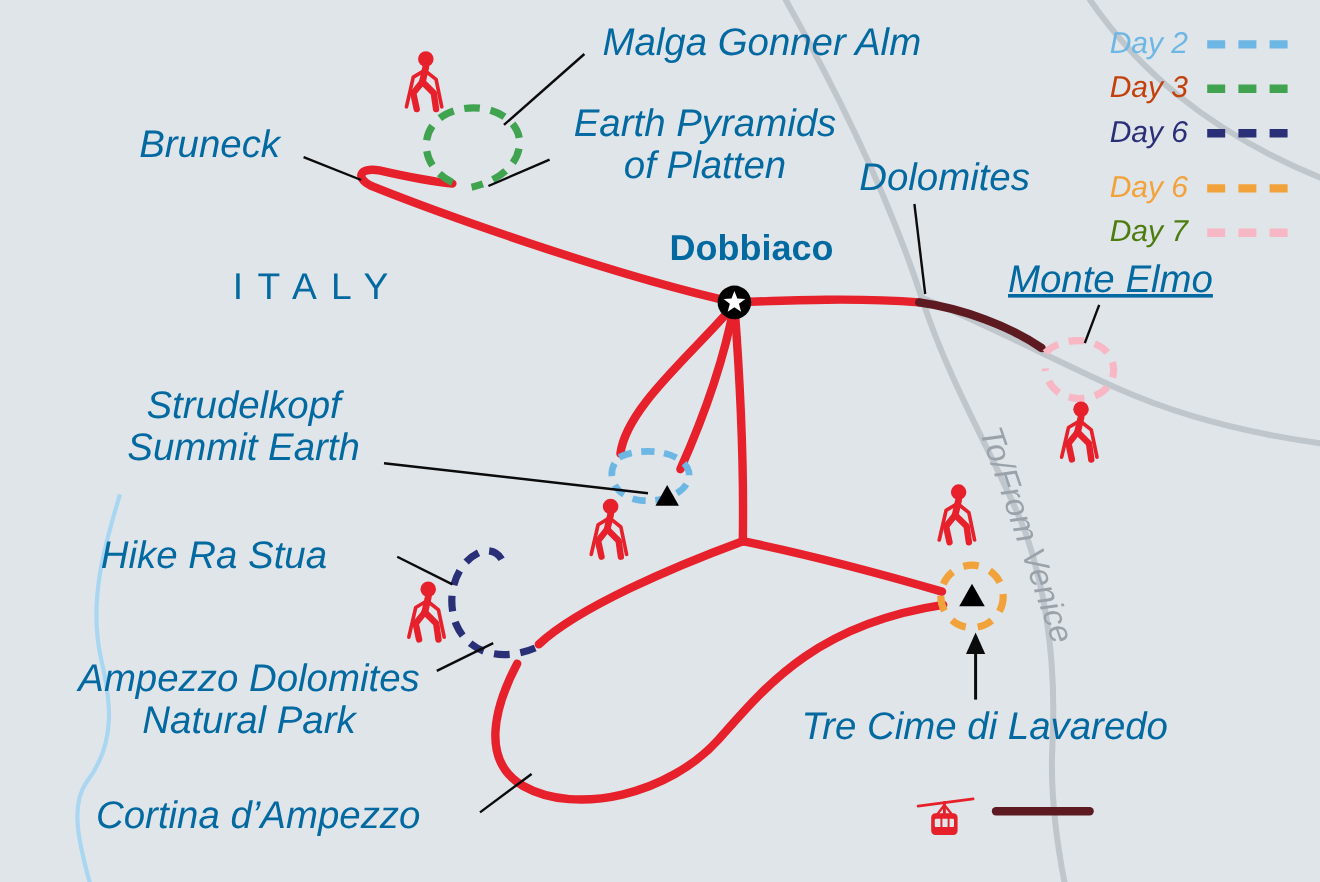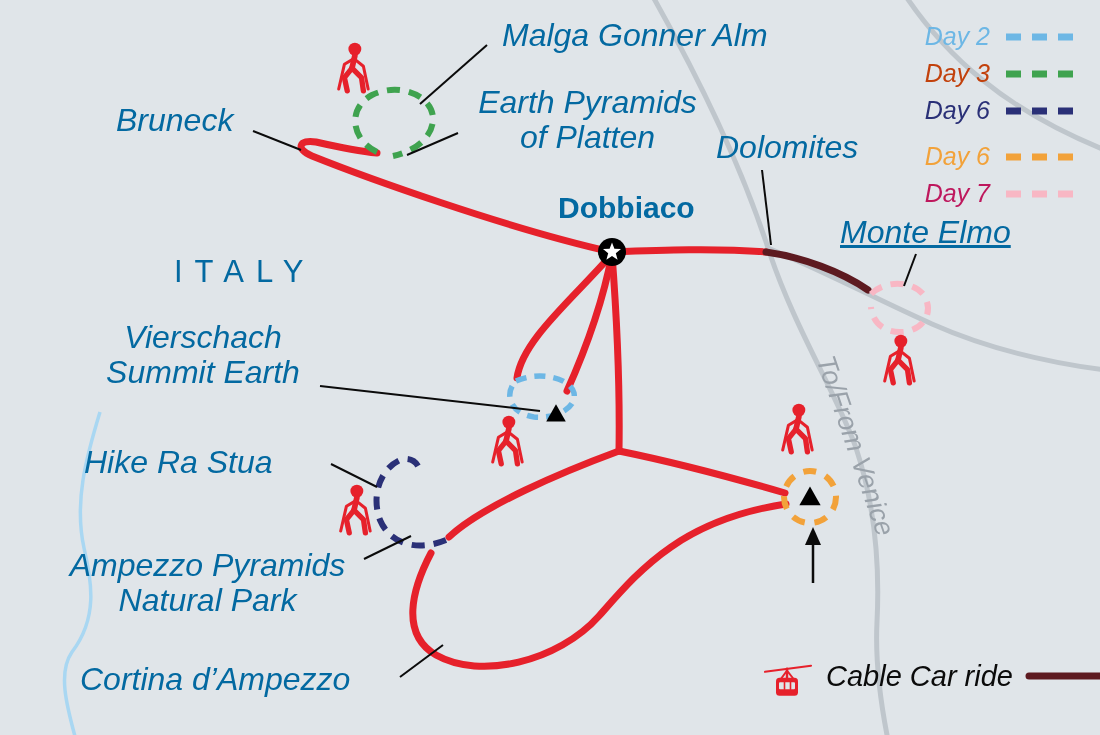--- a/index.html
+++ b/index.html
@@ -100,31 +100,32 @@
 
   <div class="lbl" style="left:502px;top:18px;">Malga Gonner Alm</div>
   <div class="lbl" style="left:116px;top:103px;">Bruneck</div>
   <div class="lbl two" style="left:455px;top:85px;width:265px;">
     <div>Earth Pyramids</div>
     <div>of Platten</div>
   </div>
   <div class="lbl" style="left:716px;top:130px;">Dolomites</div>
   <div class="lbl" style="left:840px;top:215px;text-decoration:underline;">Monte Elmo</div>
   <div class="lbl bold-upright" style="left:558px;top:192px;">Dobbiaco</div>
-  <div class="lbl country" style="left:174px;top:222px;margin-top:33px;">ITALY</div>
+  <div class="lbl country" style="left:194px;top:222px;">ITALY</div>
   <div class="lbl two" style="left:88px;top:320px;width:230px;">
-    <div>Vierschach</div>
+    <div>Strudelkopf</div>
     <div>Summit Earth</div>
   </div>
   <div class="lbl" style="left:84px;top:445px;">Hike Ra Stua</div>
   <div class="lbl two" style="left:40px;top:548px;width:335px;">
-    <div>Ampezzo Pyramids</div>
+    <div>Ampezzo Dolomites</div>
     <div>Natural Park</div>
   </div>
   <div class="lbl" style="left:80px;top:662px;">Cortina d’Ampezzo</div>
+  <div class="lbl" style="left:668px;top:588px;">Tre Cime di Lavaredo</div>
   <div class="lbl venice" style="left: 838px; top: 352px; color: rgb(154, 162, 170);">To/From Venice</div>
 
   <div class="legend">
     <div class="lrow">
       <span class="day" style="color: rgb(109, 183, 229);">Day 2</span>
       <svg class="sw" width="80" height="10">
           <line x1="2" y1="5" x2="78" y2="5" stroke-width="7" stroke-dasharray="15 11" stroke="#6db7e5"></line>
         </svg>
     </div>
     <div class="lrow">
@@ -139,37 +140,36 @@
           <line x1="2" y1="5" x2="78" y2="5" stroke-width="7" stroke-dasharray="15 11" stroke="#2a3077"></line>
         </svg>
     </div>
     <div class="lrow gap">
       <span class="day" style="color: rgb(242, 162, 58);">Day 6</span>
       <svg class="sw" width="80" height="10">
           <line x1="2" y1="5" x2="78" y2="5" stroke-width="7" stroke-dasharray="15 11" stroke="#f2a23a"></line>
         </svg>
     </div>
     <div class="lrow">
-      <span class="day" style="color: #be185d;">Day 7</span>
+      <span class="day" style="color: #4d7c0f;">Day 7</span>
       <svg class="sw" width="80" height="10">
           <line x1="2" y1="5" x2="78" y2="5" stroke-width="7" stroke-dasharray="15 11" stroke="#f8b7c4"></line>
         </svg>
     </div>
   </div>
 
   <div class="cable-legend">
     <svg width="52" height="48" viewBox="-26 -24 52 24.5" style="overflow:visible;">
       <g transform="translate(0,-2)" stroke-linecap="round">
         <path d="M-23,-14 L23,-20" stroke-width="2.2" fill="none" stroke="#e6212b"></path>
         <path d="M-1,-17 L-1,-8" stroke-width="2.4" fill="none" stroke="#e6212b"></path>
         <path d="M-7,-7 L-1,-15 L5,-7.5" stroke-width="2" fill="none" stroke="#e6212b"></path>
         <rect x="-12" y="-8" width="22" height="18" rx="3.5" fill="#e6212b"></rect>
         <rect x="-9" y="-3.5" width="16" height="7" rx="1" fill="#e0e5e9"></rect>
         <path d="M-3.5,-3.5 L-3.5,3.5 M2.5,-3.5 L2.5,3.5" stroke-width="1.6" stroke="#e6212b"></path>
       </g>
     </svg>
-    <span class="cable-label">Cable Car ride</span>
     <svg width="86" height="12">
       <line x1="4" y1="6" x2="82" y2="6" stroke-width="7" stroke-linecap="round" stroke="#5d1a20"></line>
     </svg>
   </div>
 
 </div>
 
 </body></html>

